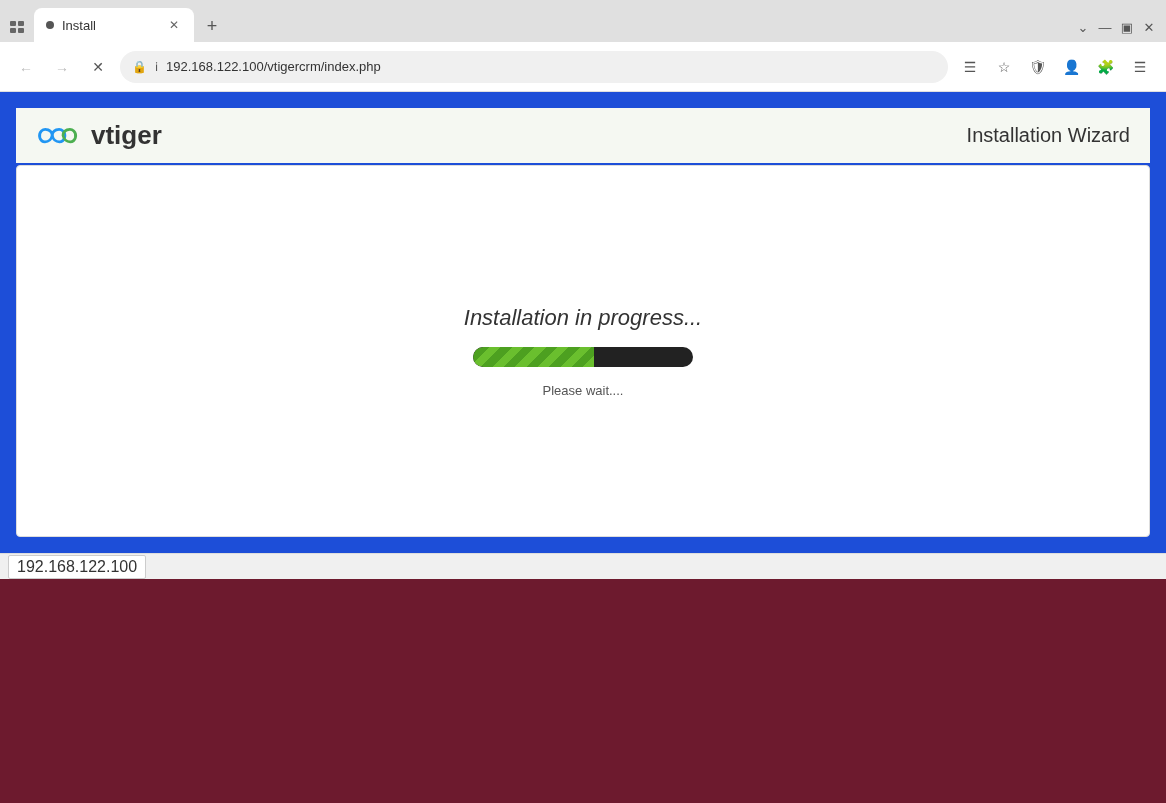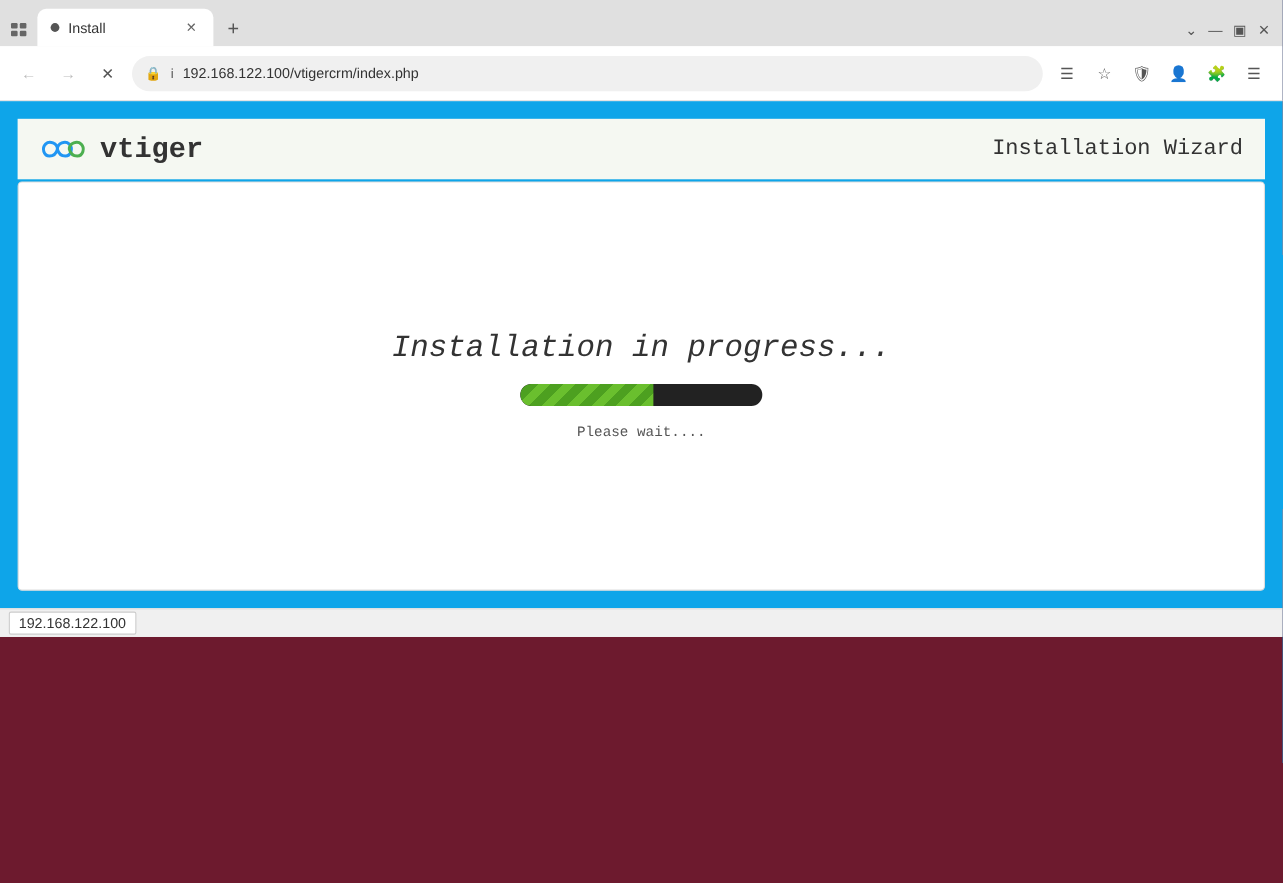--- a/index.html
+++ b/index.html
@@ -167,26 +167,25 @@
       align-items: center;
       justify-content: center;
       border-radius: 50%;
       cursor: pointer;
       color: #555;
       font-size: 14px;
     }
 
     
     .page-wrapper {
-      background: #0ea5e9;
+      background: #1d4ed8;
       flex: 1;
       padding: 16px;
       display: flex;
       flex-direction: column;
-      font-family: Liberation Mono, monospace;
     }
 
     
     .site-header {
       display: flex;
       align-items: center;
       justify-content: space-between;
       padding: 10px 20px;
       background: #f5f8f2;
     }
@@ -228,21 +227,21 @@
     }
 
     .progress-section {
       display: flex;
       flex-direction: column;
       align-items: center;
       gap: 16px;
     }
 
     .progress-text {
-      font-size: 28px;
+      font-size: 22px;
       color: #333;
       font-style: italic;
     }
 
     .progress-bar-container {
       width: 220px;
       height: 20px;
       background: #222;
       border-radius: 10px;
       overflow: hidden;
@@ -291,21 +290,21 @@
     .status-bar {
       background: #f0f0f0;
       height: 26px;
       display: flex;
       align-items: center;
       padding: 0 8px;
       border-top: 1px solid #ddd;
     }
 
     .status-url {
-      font-size: 13px;
+      font-size: 16px;
       color: #333;
       background: #fff;
       border: 1px solid #ccc;
       padding: 2px 8px;
       border-radius: 2px;
     }
   </style>
 </head>
 <body>
 

